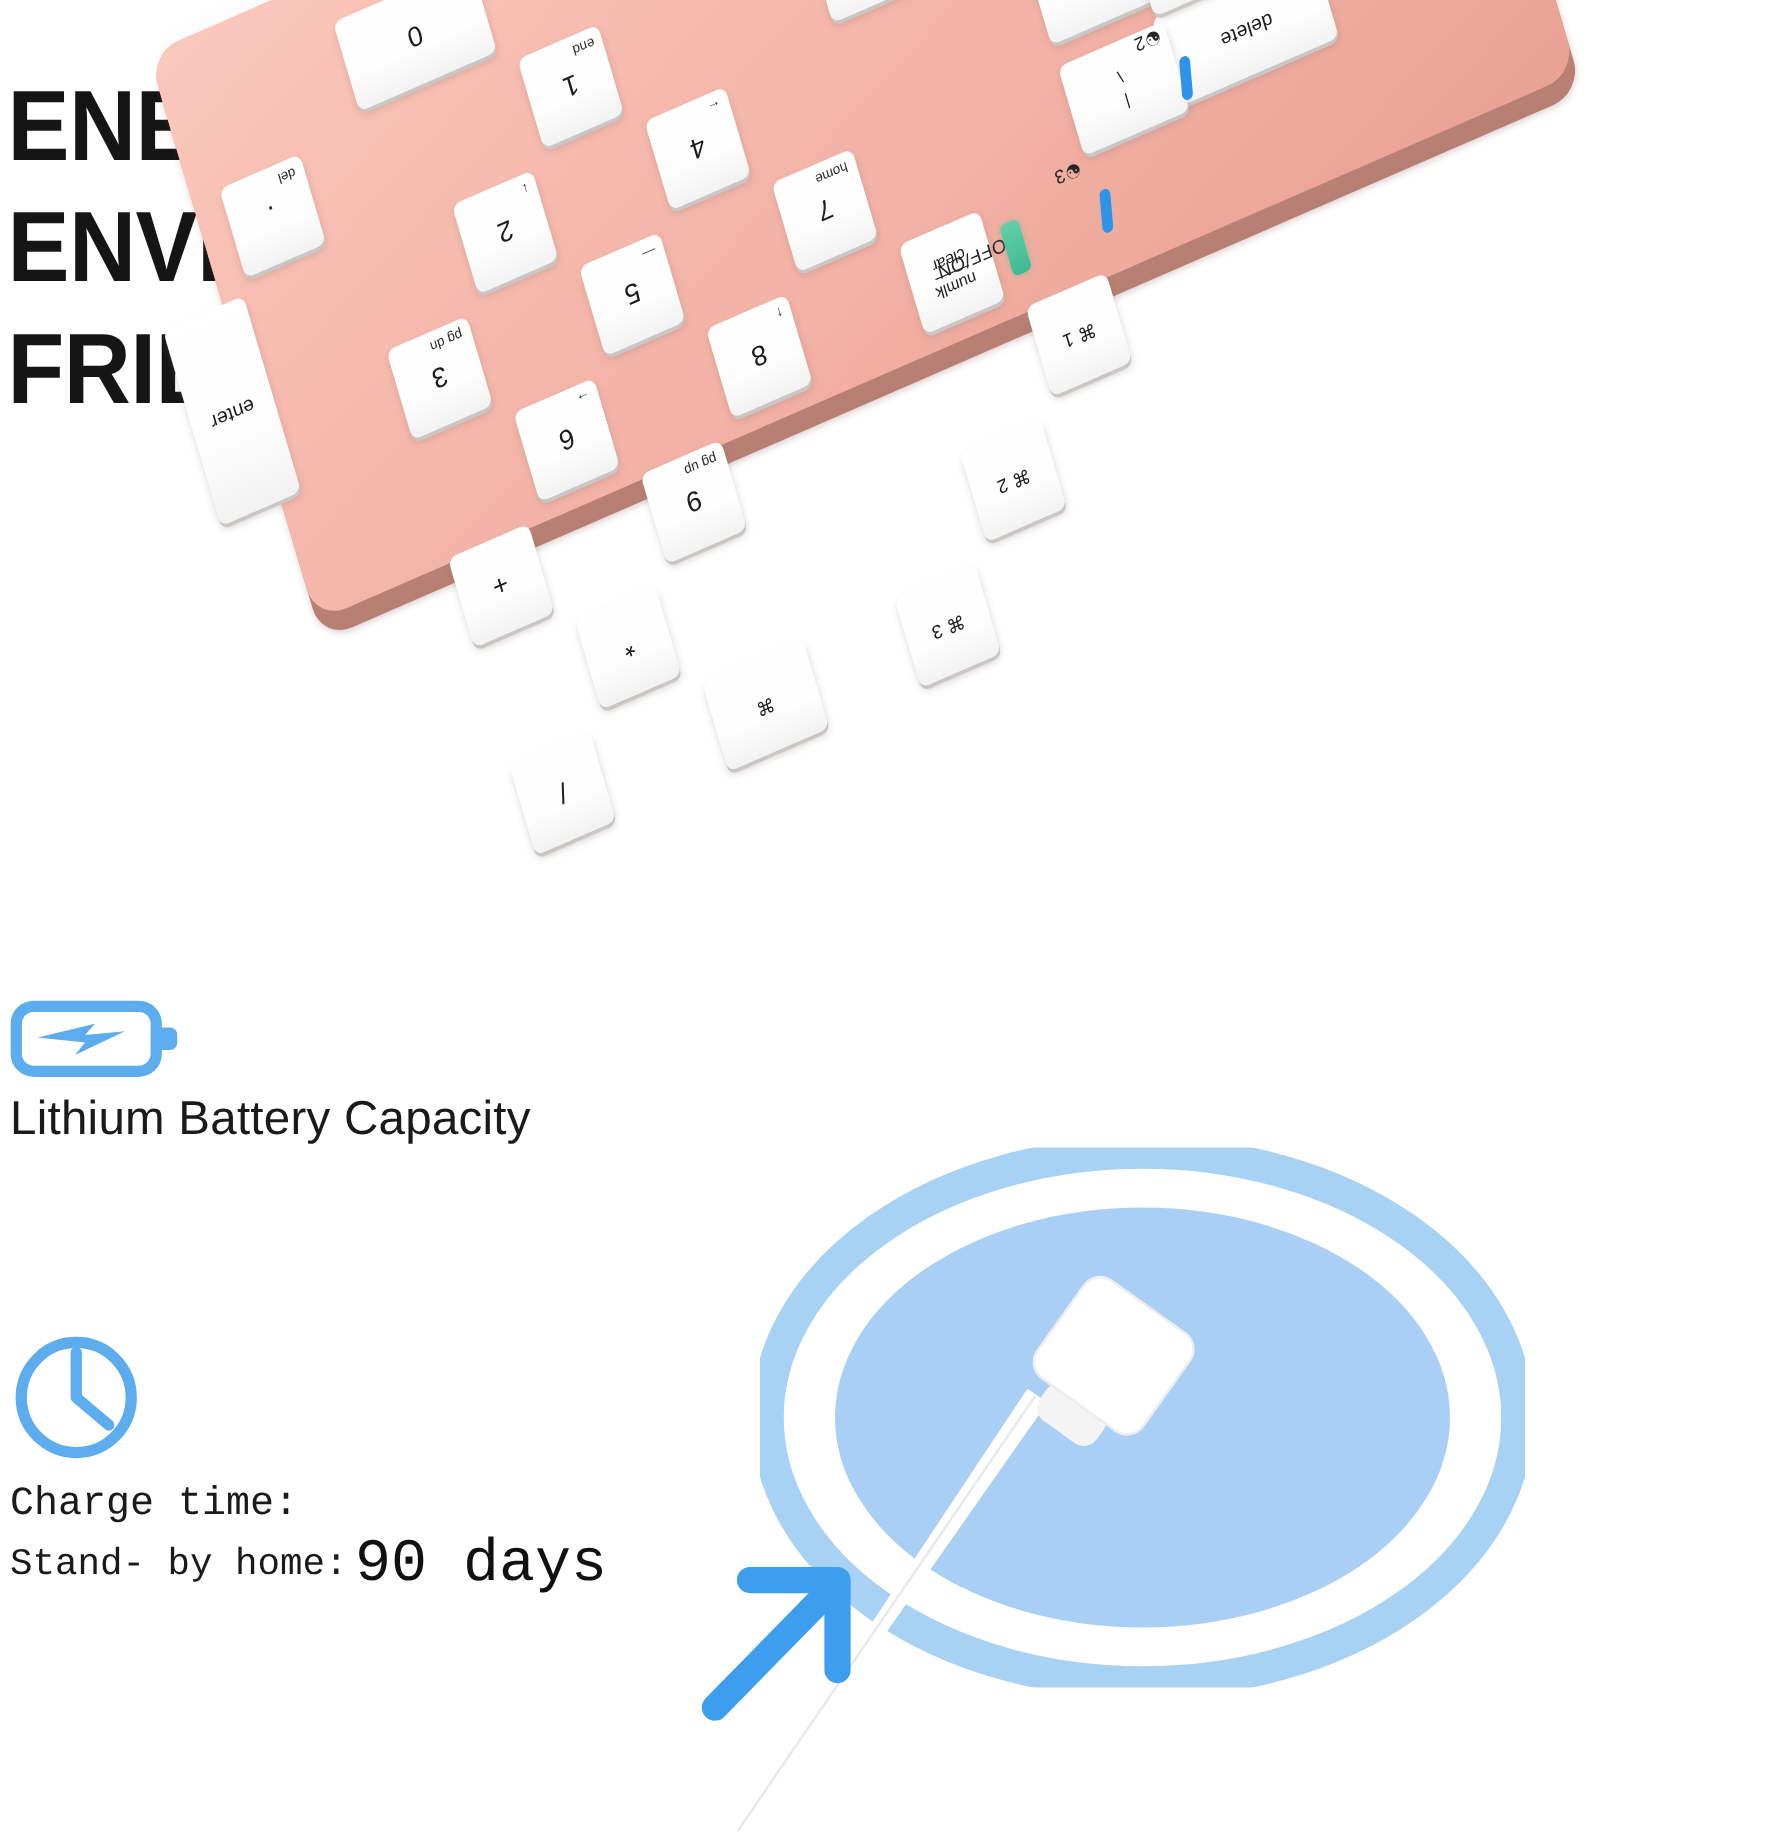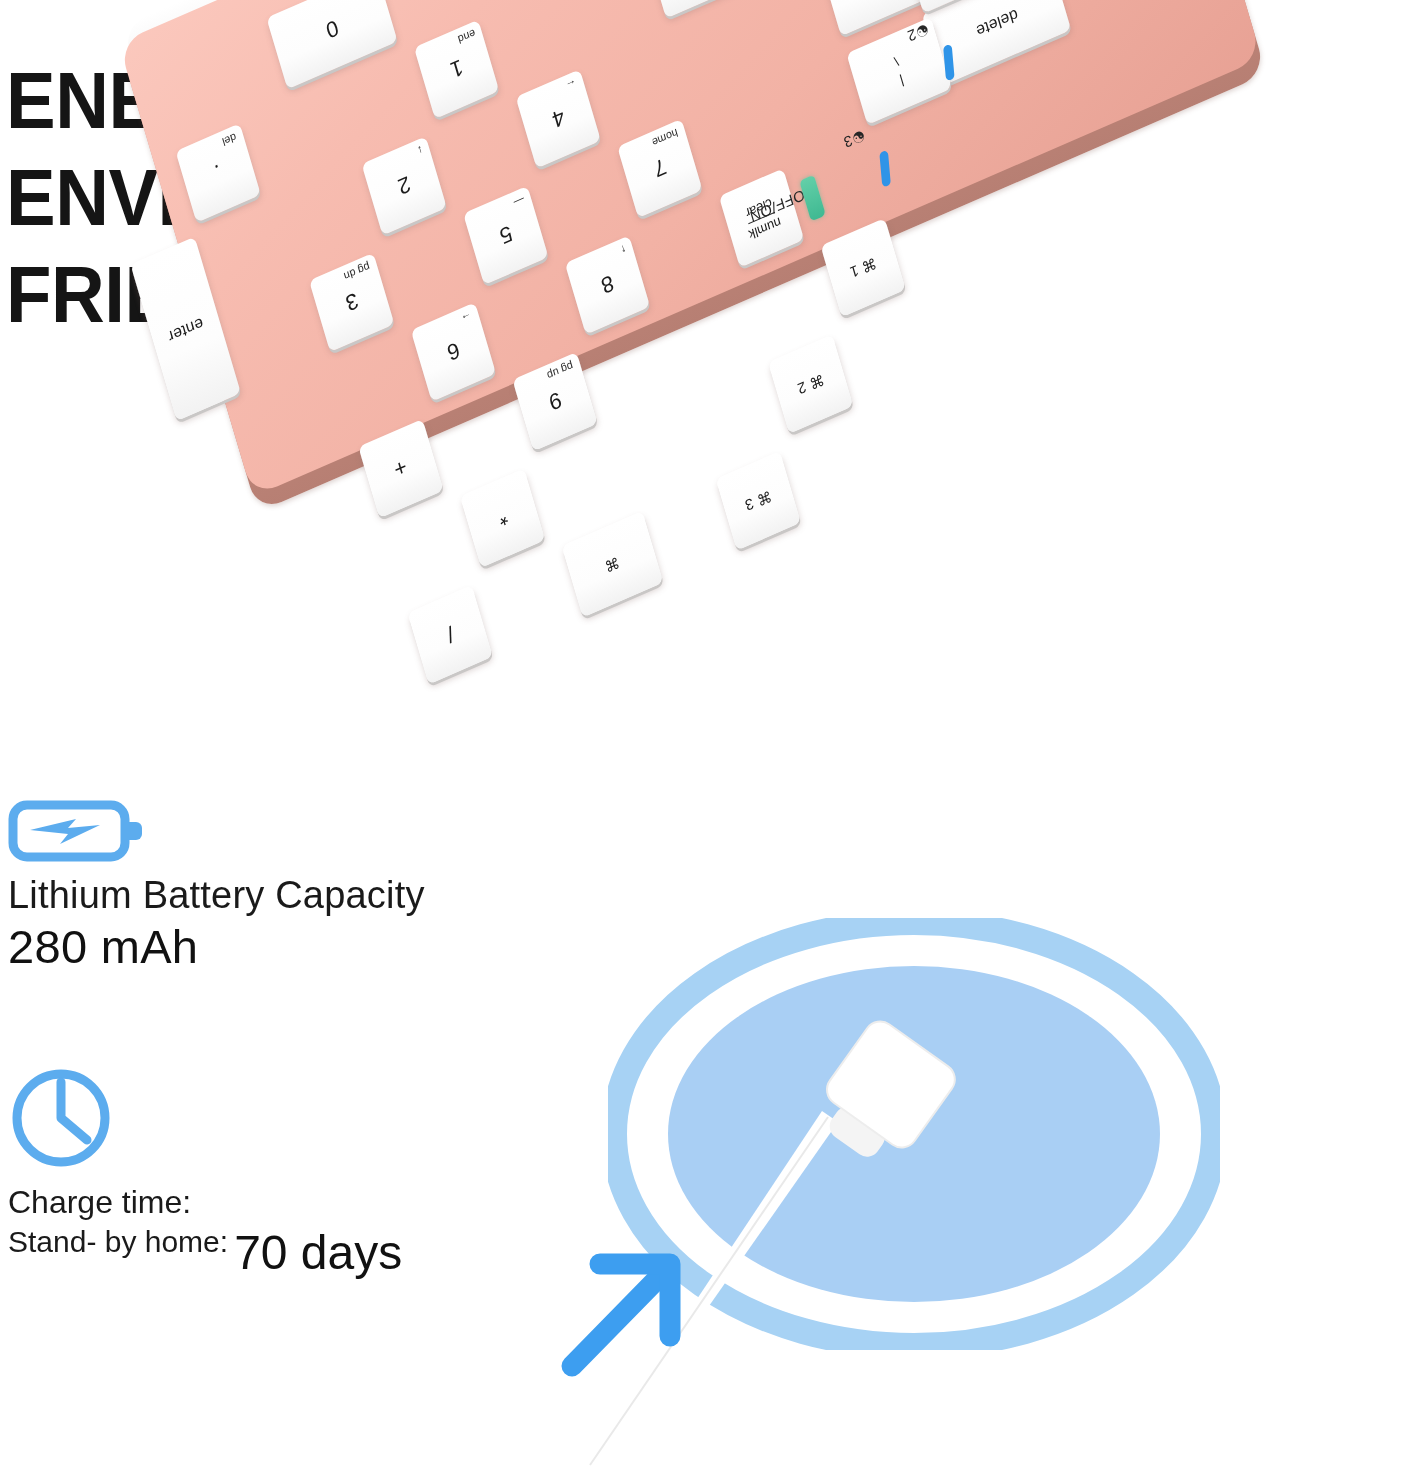--- a/index.html
+++ b/index.html
@@ -49,22 +49,23 @@
     font-size: 47px;
     color: #111111;
     letter-spacing: 0.3px;
     white-space: nowrap;
   }
   #battery-capacity-label { margin-top: 12px; }
   #battery-capacity-value { margin-top: 2px; }
 
   .feat-line {
     display: flex;
-    align-items: flex-start;
+    align-items: center;
     white-space: nowrap;
+    font-family: Liberation Mono, monospace;
   }
   #charge-line { margin-top: 14px; }
   #standby-line { margin-top: 4px; }
   .feat-line .small { font-size: 32px; color: #1a1a1a; }
   .feat-line .big  { font-size: 47px; color: #111111; margin-left: 6px; }
   #standby-line .small { font-size: 30px; }
   #standby-line .big { font-size: 48px; }
 
   
   .icon-svg { display: block; }
@@ -314,30 +315,29 @@
     </svg>
   </div>
 
   <div id="battery-block" class="feature-block">
     <svg class="icon-svg" width="134" height="62" viewBox="0 0 134 62">
       <rect x="5" y="5" width="112" height="52" rx="14" ry="14" fill="none" stroke="#5cacee" stroke-width="9"></rect>
       <path d="M119 22 h9 a6 6 0 0 1 6 6 v6 a6 6 0 0 1 -6 6 h-9 z" fill="#5cacee"></path>
       <path d="M22 30 L68 19 L60 28 L92 25 L52 44 L60 34 Z" fill="#5cacee"></path>
     </svg>
     <div class="feat-label" id="battery-capacity-label">Lithium Battery Capacity</div>
-    <div class="feat-value-big" id="battery-capacity-value">280 mAh</div>
   </div>
 
   <div id="clock-block" class="feature-block">
     <svg class="icon-svg" width="122" height="104" viewBox="0 0 122 104">
       <circle cx="53" cy="52" r="44" fill="none" stroke="#5cacee" stroke-width="9"></circle>
       <path d="M53 16 L53 52 L79 74" fill="none" stroke="#5cacee" stroke-width="9" stroke-linecap="round" stroke-linejoin="round"></path>
     </svg>
     <div class="feat-line" id="charge-line">
       <span class="small">Charge time:</span>
     </div>
     <div class="feat-line" id="standby-line">
       <span class="small">Stand- by home:</span>
-      <span class="big">70 days</span>
+      <span class="big">90 days</span>
     </div>
   </div>
 
 </div>
 
 </body></html>

